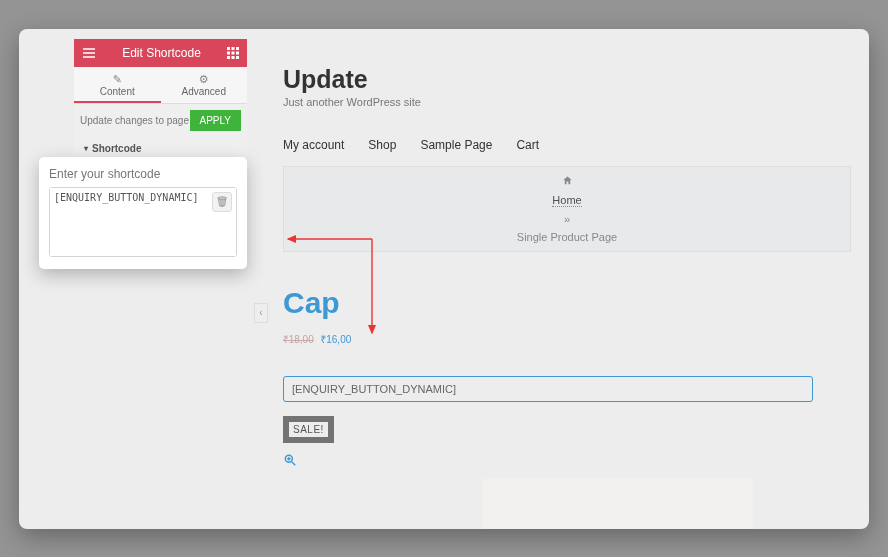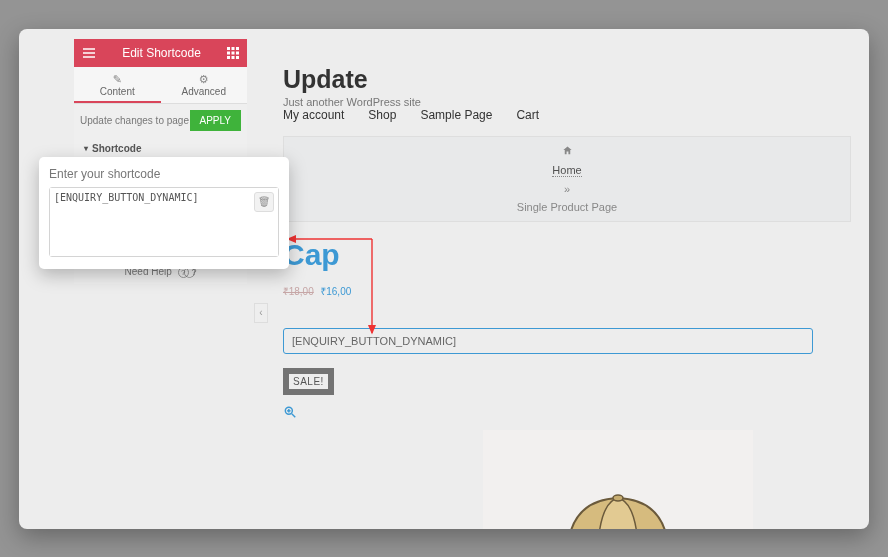--- a/index.html
+++ b/index.html
@@ -95,21 +95,21 @@
     .need-help::after {
       content: " ⃝?";
       font-size: 9px;
     }
 
     
     .popup {
       position: absolute;
       top: 128px;
       left: 20px;
-      width: 250px;
+      width: 208px;
       height: 112px;
       background: #fff;
       border-radius: 5px;
       box-shadow: 0 6px 18px rgba(0,0,0,0.25);
       padding: 10px;
       z-index: 10;
     }
     .popup-label {
       font-size: 12px;
       color: #777;
@@ -176,20 +176,21 @@
       font-size: 25px;
       font-weight: 700;
       color: #333;
     }
     .site-tagline {
       font-size: 11px;
       color: #777;
       margin-top: 2px;
     }
     .nav {
+      margin-top: 30px;
       display: flex;
       gap: 24px;
       font-size: 12px;
       color: #333;
     }
     .nav-item { cursor: pointer; }
     .breadcrumb-bar {
       margin-top: 14px;
       background: #e8e9ea;
       border: 1px solid #dedede;
@@ -200,21 +201,21 @@
       align-items: center;
       gap: 6px;
       flex-direction: column;
     }
     .breadcrumb-home {
       color: #505050;
       border-bottom: 1px dotted #888;
     }
     .home-icon { color: #888; }
     .product-title {
-      margin-top: 16px;
+      margin-top: 34px;
       font-size: 30px;
       font-weight: 700;
       color: #3d99d4;
     }
     .price-row {
       margin-top: 12px;
       font-size: 10px;
     }
     .price-old { color: #c6a6a6; text-decoration: line-through; }
     .price-new { color: #3d99d4; padding-left: 4px; }
@@ -303,24 +304,20 @@
     </div>
     <div class="update-row">
       <span>Update changes to page</span>
       <button class="apply-btn">APPLY</button>
     </div>
     <div class="shortcode-section">
       <span>Shortcode</span>
     </div>
 
     <div style="height:100px;background:#efefef;"></div>
-    <div class="need-help">
-      <span>Need Help</span>
-      <span style="display:inline-block;border:1px solid #999;border-radius:50%;width:11px;height:11px;font-size:8px;line-height:10px;margin-left:3px;">?</span>
-    </div>
   </div>
 
   <div class="popup">
     <div class="popup-label">Enter your shortcode</div>
     <div class="popup-textarea-wrap">
       <textarea class="popup-textarea" style="">[ENQUIRY_BUTTON_DYNAMIC]</textarea>
       <div class="popup-clear-btn">
         <span>🗑</span>
       </div>
     </div>

